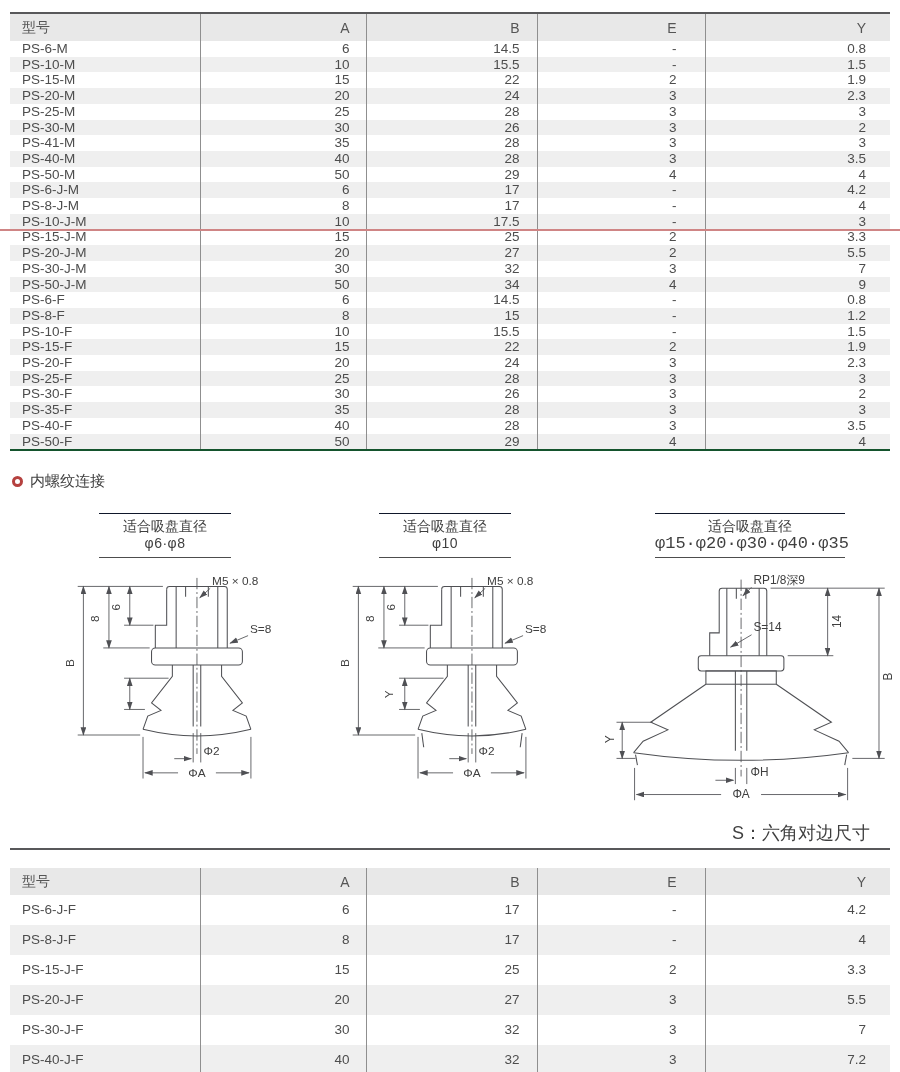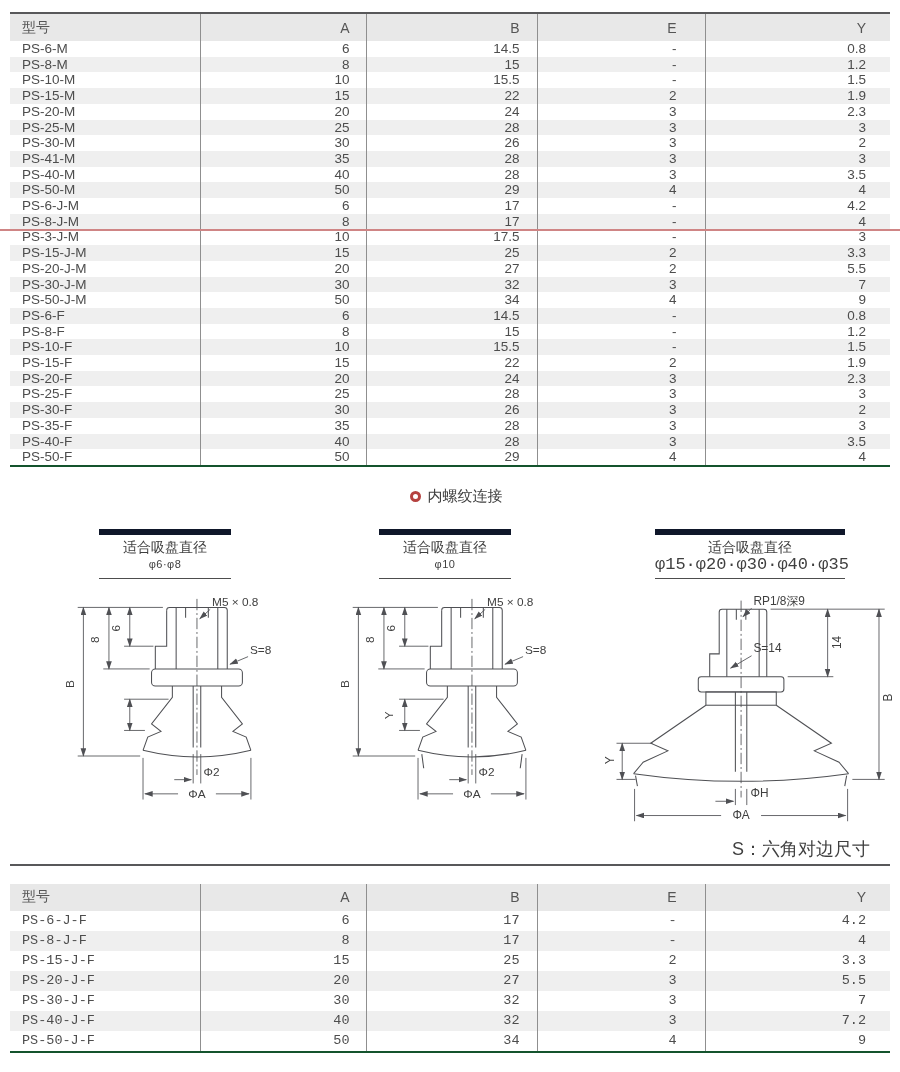--- a/index.html
+++ b/index.html
@@ -17,55 +17,55 @@
     font-size:13.5px;color:#4d4d4d;
   }
   table.spec.topb{border-top:2px solid #58585a;}
   table.spec{border-bottom:2px solid #14532d;}
   table.spec th{
     font-weight:normal;background:#e8e8e8;height:27px;
     text-align:right;vertical-align:middle;font-size:14px;color:#555;
   }
   table.spec td{vertical-align:middle;text-align:right;}
   .t1 tbody td{height:15.7px;line-height:15.7px;}
-  .t2 tbody td{height:20px;line-height:16.4px;font-family:Liberation Mono, monospace;}
+  .t2 tbody td{height:30px;line-height:16.4px;}
   table.spec th,table.spec td{border-left:1px solid #8f8f8f;padding:0 18px 0 0;}
   table.spec th:first-child,table.spec td:first-child{
     border-left:none;text-align:left;padding:0 0 0 12px;
   }
   table.spec th:nth-child(2),table.spec td:nth-child(2){padding-right:16px;}
   table.spec th:nth-child(3),table.spec td:nth-child(3){padding-right:17px;}
   table.spec th:nth-child(4),table.spec td:nth-child(4){padding-right:28px;}
   table.spec th:nth-child(5),table.spec td:nth-child(5){padding-right:24px;}
   table.spec tbody tr:nth-child(even){background:#efefef;}
   .red-line{
     position:absolute;left:-10px;right:-10px;top:217px;height:2px;
     background:#cf8585;pointer-events:none;
   }
   
   .section-title{
     display:flex;align-items:center;gap:7px;
-    margin:20px 0 0 12px;font-size:15px;color:#3f3f3f;height:20px;justify-content:center;
+    margin:20px 0 0 12px;font-size:15px;color:#3f3f3f;height:20px;
   }
   .bullet{
     width:5px;height:5px;border-radius:50%;
     border:3.5px solid #b5413f;background:#ffffff;flex:0 0 auto;
   }
   
   .diagrams{position:relative;height:302px;margin-top:22px;}
   .diagram{position:absolute;top:0;}
   .d1{left:55px;width:265px;}
   .d2{left:330px;width:265px;}
   .d3{left:605px;width:295px;}
   .dheader{
-    border-top:6px solid #0f172a;border-bottom:1px solid #4d4d4d;
+    border-top:1px solid #0f172a;border-bottom:1px solid #4d4d4d;
     text-align:center;padding:4px 0 5px 0;color:#3f3f3f;
   }
   .dheader .l1{font-size:14px;line-height:17px;}
-  .dheader .l2{font-size:11px;line-height:17px;letter-spacing:0.5px;}
+  .dheader .l2{font-size:14px;line-height:17px;letter-spacing:0.5px;}
   .d1 .dheader{width:132px;margin-left:44px;}
   .d2 .dheader{width:132px;margin-left:49px;}
   .d3 .dheader{width:190px;margin-left:50px;}
   .d3 .dheader .l2{font-size:17px;letter-spacing:0;font-family:Liberation Mono, monospace;}
   .diagram svg{display:block;margin-top:14px;}
   .dwg path,.dwg line,.dwg rect{stroke:#4f5054;stroke-width:1.1;fill:none;}
   .dwg .ext{stroke-width:0.9;}
   .dwg .cl{stroke-width:0.9;stroke-dasharray:12 3 2 3;}
   .dwg text{font-family:"Liberation Sans","DejaVu Sans",sans-serif;font-size:12.5px;fill:#3f3f3f;stroke:none;}
   
@@ -103,27 +103,20 @@
     </thead>
     <tbody>
         <tr>
           <td>PS-6-M</td>
           <td>6</td>
           <td>14.5</td>
           <td>-</td>
           <td>0.8</td>
         </tr>
         <tr>
-          <td>PS-8-M</td>
-          <td>8</td>
-          <td>15</td>
-          <td>-</td>
-          <td>1.2</td>
-        </tr>
-        <tr>
           <td>PS-10-M</td>
           <td>10</td>
           <td>15.5</td>
           <td>-</td>
           <td>1.5</td>
         </tr>
         <tr>
           <td>PS-15-M</td>
           <td>15</td>
           <td>22</td>
@@ -180,21 +173,21 @@
           <td>4.2</td>
         </tr>
         <tr>
           <td>PS-8-J-M</td>
           <td>8</td>
           <td>17</td>
           <td>-</td>
           <td>4</td>
         </tr>
         <tr>
-          <td>PS-3-J-M</td>
+          <td>PS-10-J-M</td>
           <td>10</td>
           <td>17.5</td>
           <td>-</td>
           <td>3</td>
         </tr>
         <tr>
           <td>PS-15-J-M</td>
           <td>15</td>
           <td>25</td>
           <td>2</td>

